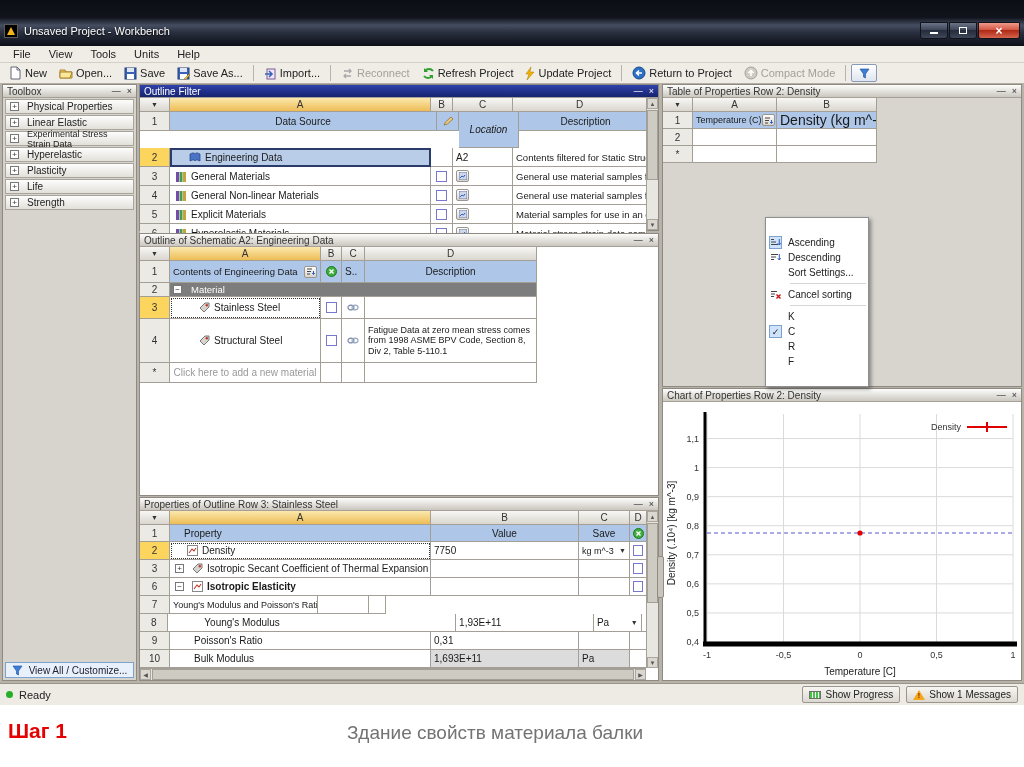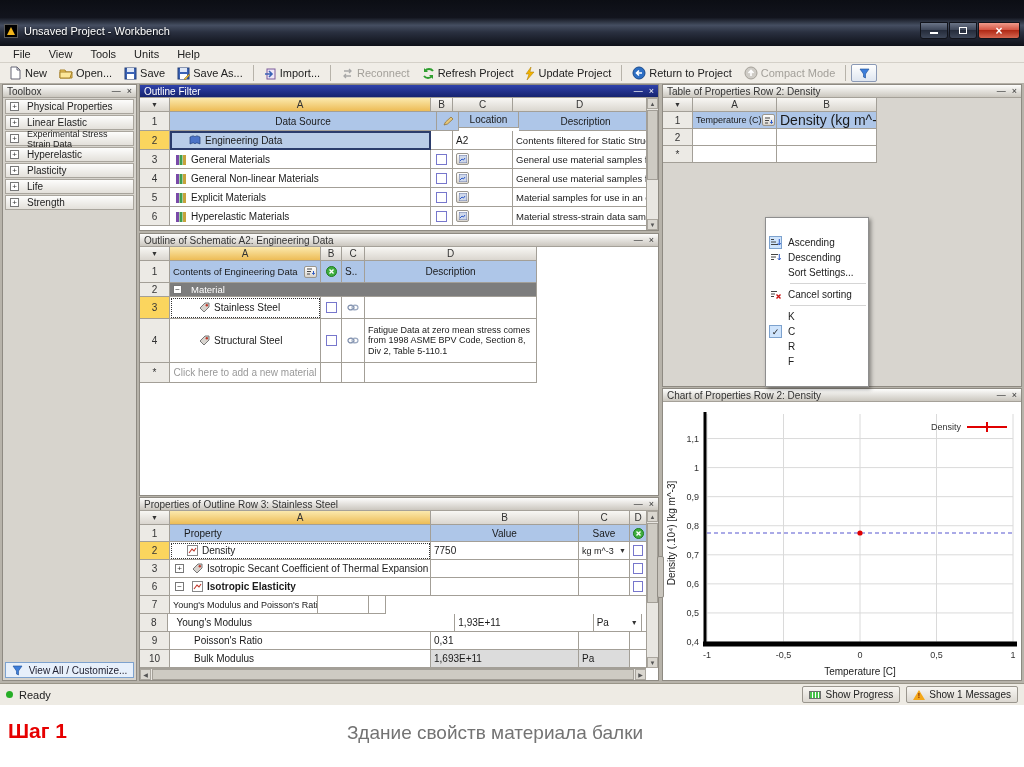--- a/index.html
+++ b/index.html
@@ -274,21 +274,21 @@
       <div class="cell colhead" style="width:134px;height:14px;">D</div>
     </div>
     <div class="trow">
       <div class="cell numcell" style="width:30px;height:19px;">1</div>
       <div class="cell bluerow center" style="width:267px;height:19px;">Data Source</div>
       <div class="cell bluerow center" style="width:22px;height:19px;">
         <svg class="ic" width="10" height="10">
             <path d="M1 9l1.5-3L8 1l2 2-5.5 5z" fill="#e8c87a" stroke="#8a6a2a" stroke-width=".7"></path>
           </svg>
       </div>
-      <div class="cell bluerow center" style="width:60px;height:16px;">Location</div>
+      <div class="cell bluerow center" style="width:60px;height:36px;font-style:italic;">Location</div>
       <div class="cell bluerow center" style="width:134px;height:19px;">Description</div>
     </div>
     <div class="trow">
       <div class="cell numcell goldnum" style="width:30px;height:19px;">2</div>
       <div class="cell selcell" style="width:261px;height:19px;gap:4px;">
         <svg class="ic" width="12" height="11" style="margin-left:14px;">
             <path d="M1 2c3-1.5 4-1.5 5 0 1-1.5 2-1.5 5 0v7c-3-1.5-4-1.5-5 0-1-1.5-2-1.5-5 0z" fill="#4a72c8" stroke="#24407a" stroke-width=".7"></path>
           </svg>
         <span>Engineering Data</span>
       </div>
@@ -568,21 +568,21 @@
     <div class="trow">
       <div class="cell numcell" style="width:30px;height:18px;">7</div>
       <div class="cell" style="width:148px;height:18px;">
           <span style="font-size:9px;">Young's Modulus and Poisson's Ratio</span>
         </div>
       <div class="cell" style="width:51px;height:18px;"></div>
       <div class="cell" style="width:17px;height:18px;"></div>
     </div>
     <div class="trow">
       <div class="cell numcell" style="width:30px;height:18px;">8</div>
-      <div class="cell" style="width:307px;height:18px;padding-left:8px;">Young's Modulus</div>
+      <div class="cell" style="width:307px;height:18px;padding-left:36px;">Young's Modulus</div>
       <div class="cell" style="width:148px;height:18px;">1,93E+11</div>
       <div class="cell" style="width:51px;height:18px;">
           <span>Pa</span>
           <span class="dd-arrow">▼</span>
         </div>
       <div class="cell" style="width:17px;height:18px;"></div>
     </div>
     <div class="trow">
       <div class="cell numcell" style="width:30px;height:18px;">9</div>
       <div class="cell" style="width:261px;height:18px;padding-left:24px;">Poisson's Ratio</div>

